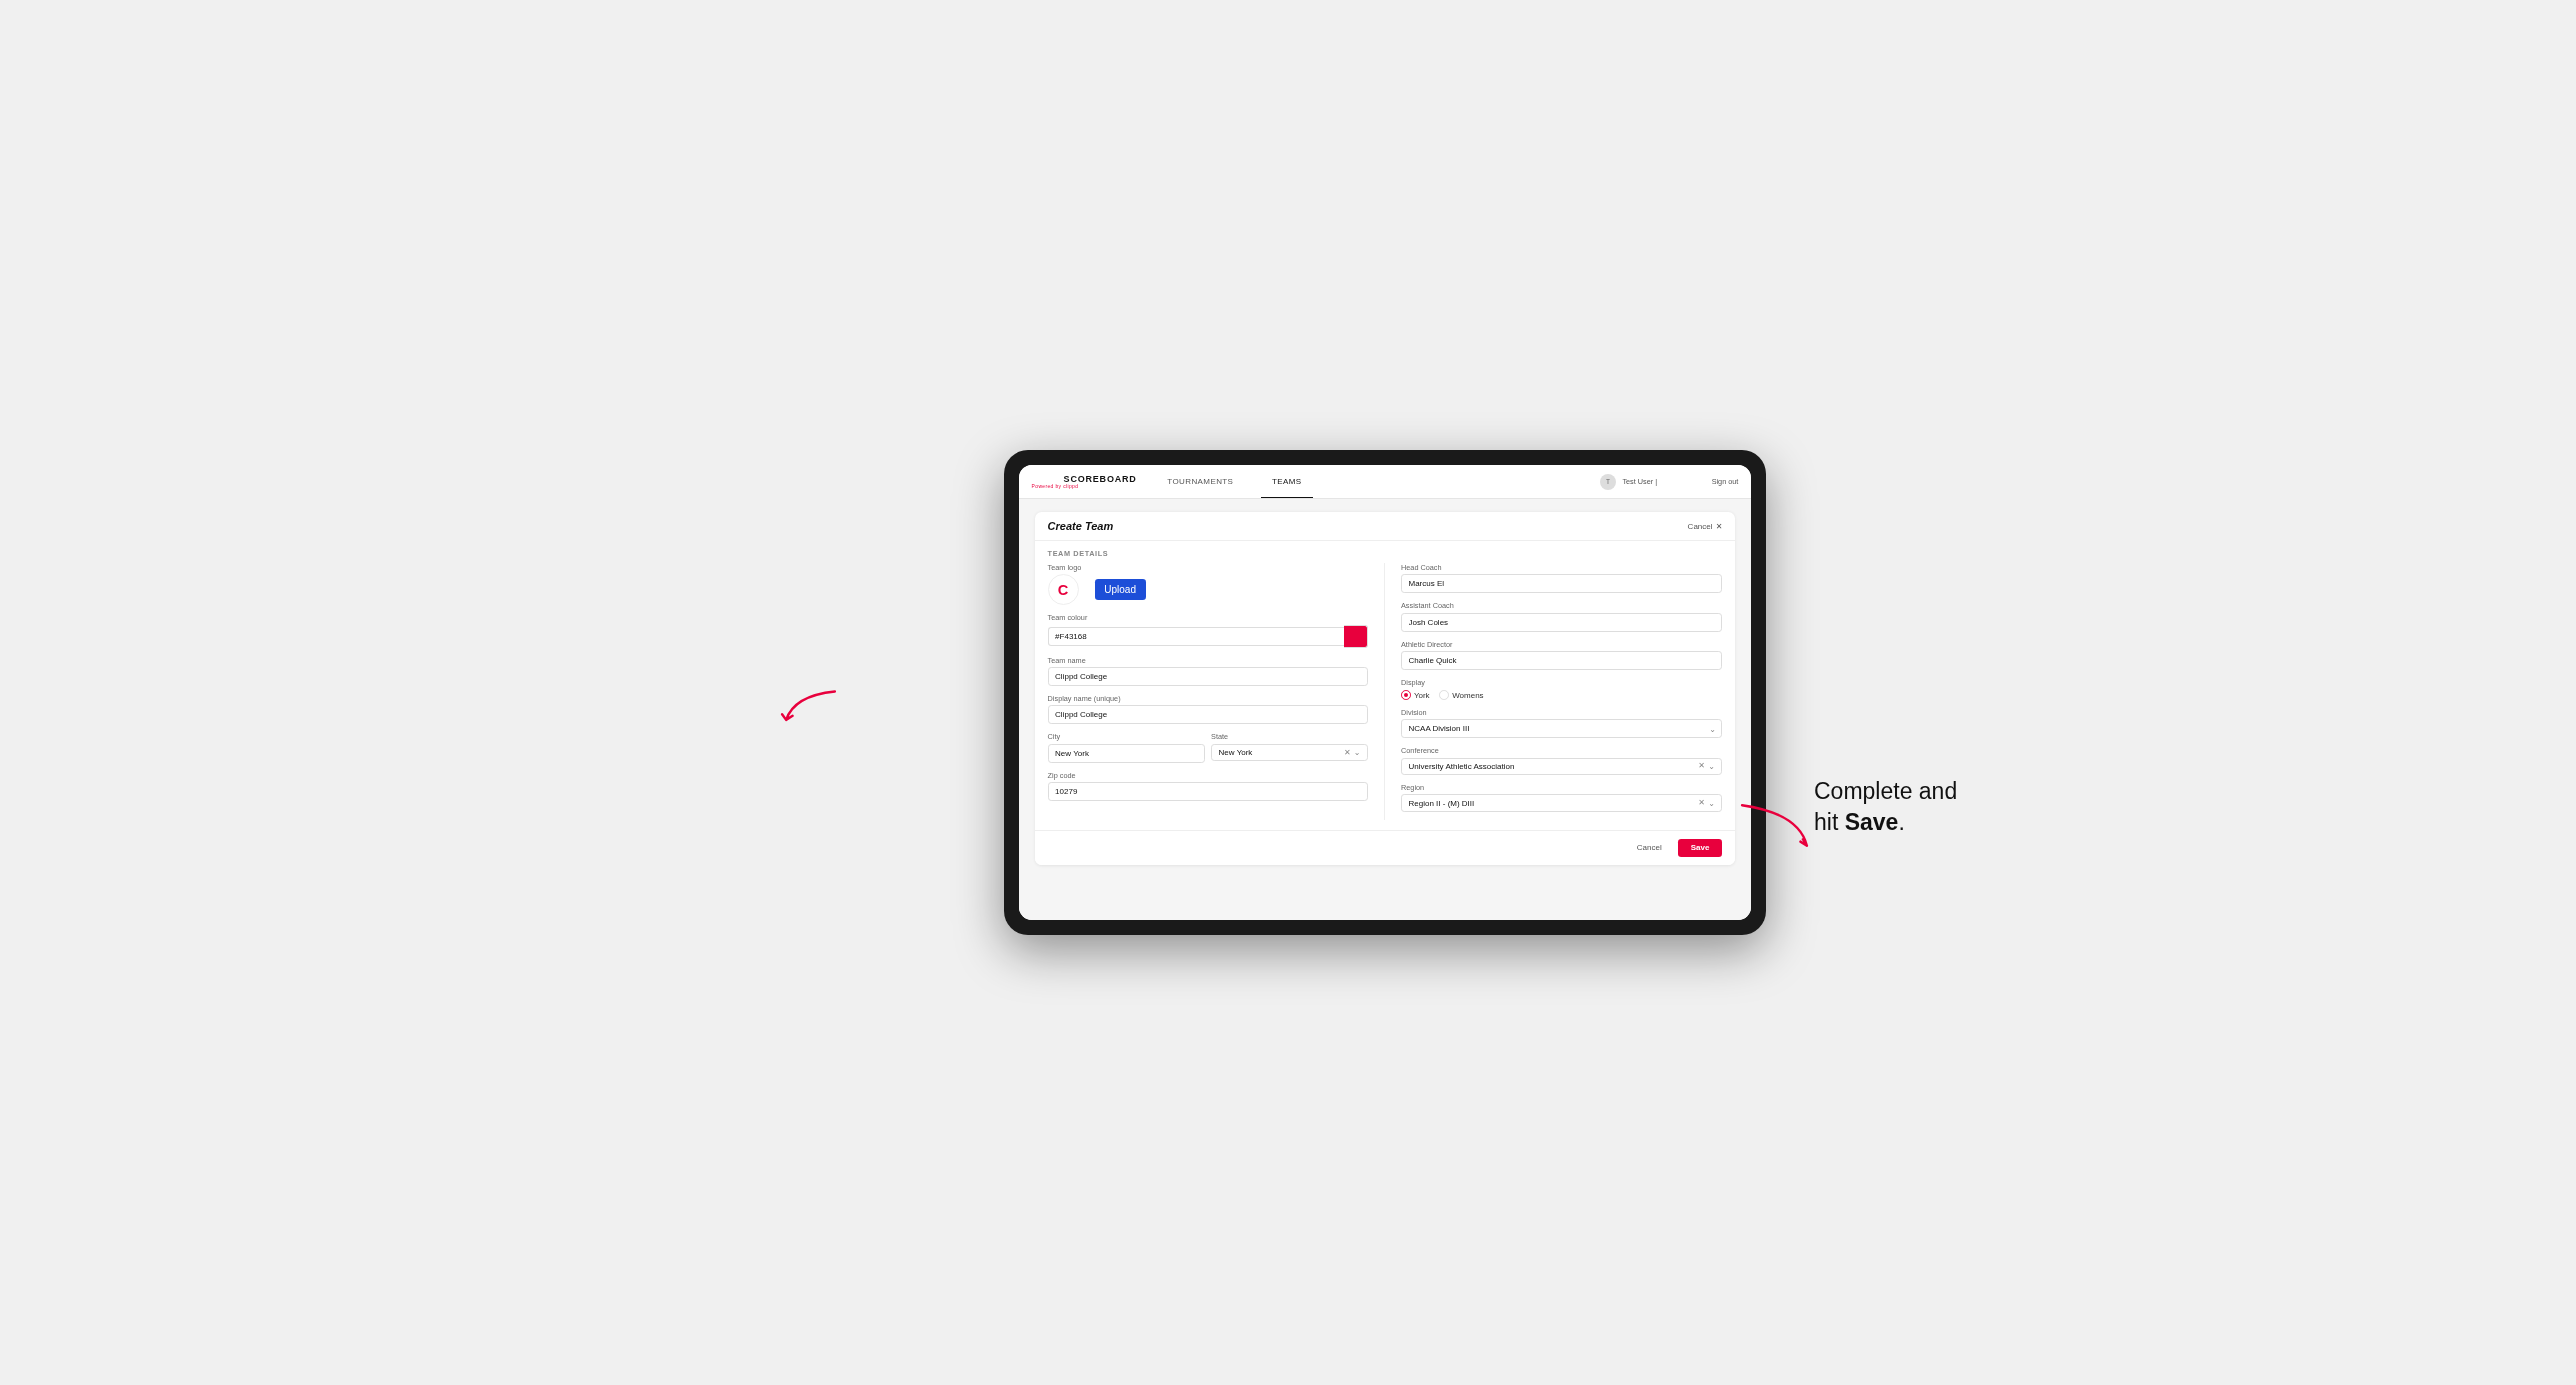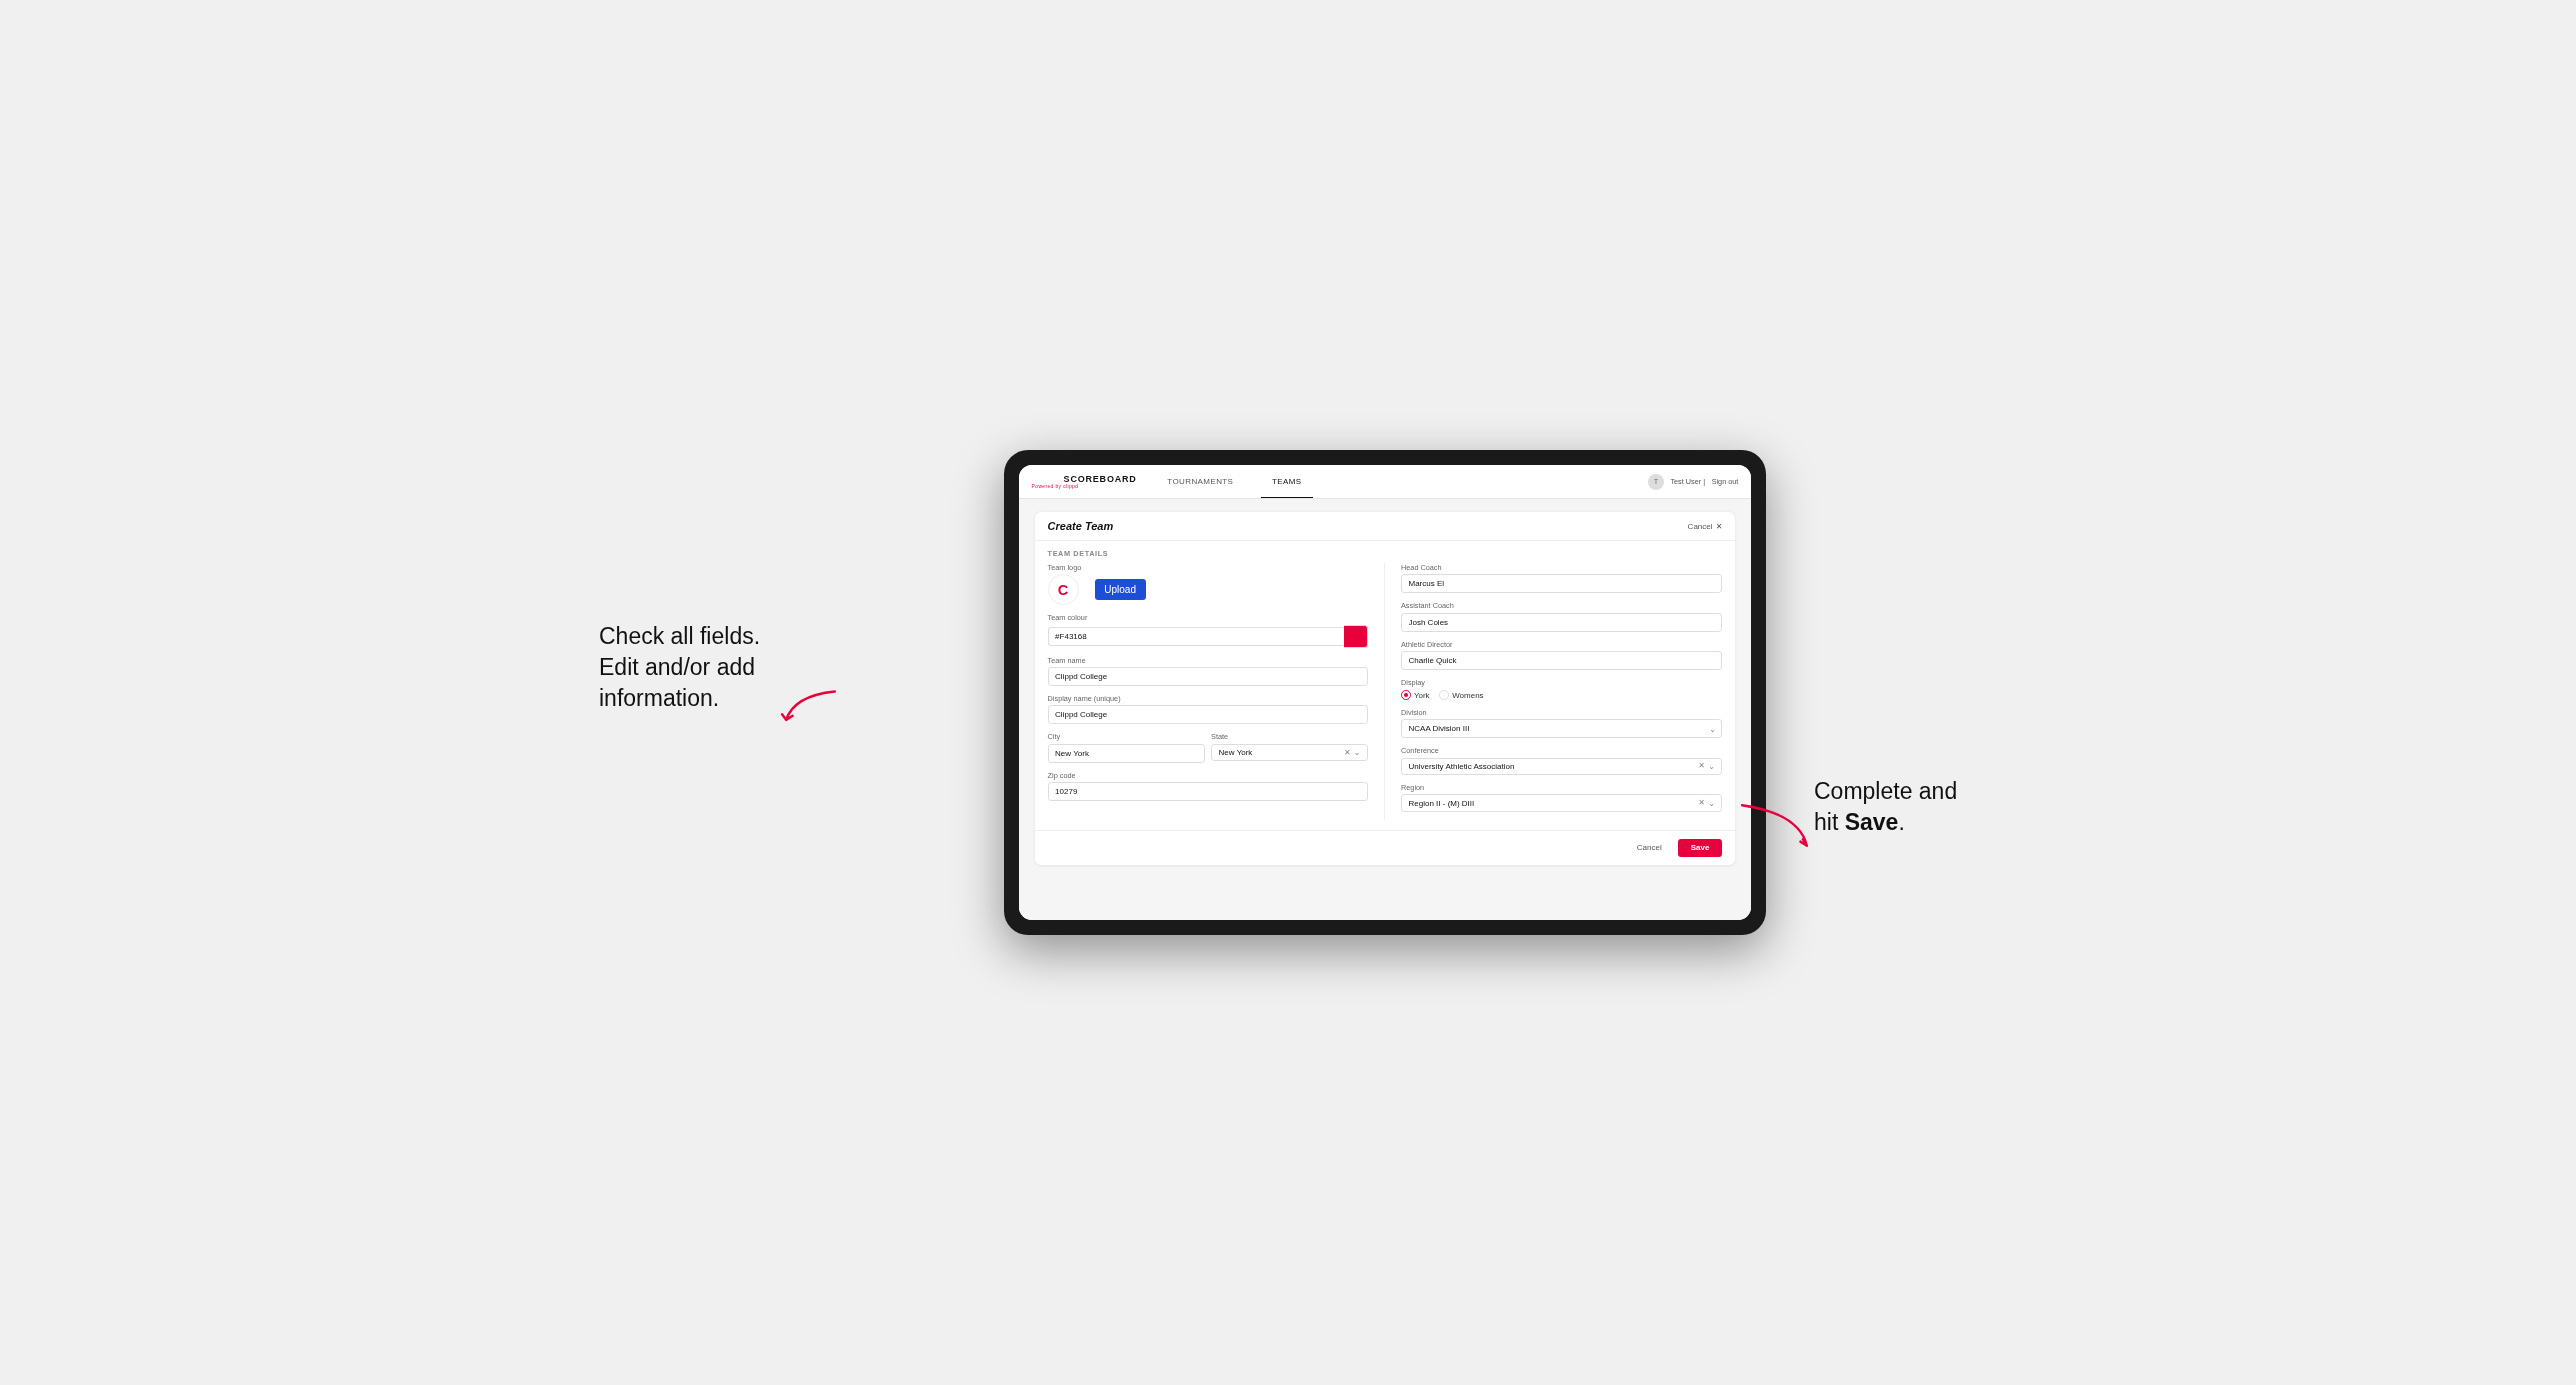--- a/index.html
+++ b/index.html
@@ -422,30 +422,28 @@
 
     .arrow-svg-right {
       position: absolute;
       right: -49px;
       bottom: 15%;
     }
 
     .sign-out-link {
       color: #555;
       cursor: pointer;
+      margin-left: 48px;
     }
   </style>
 </head>
 <body>
 
 <div class="outer-wrapper">
 
-  <div class="left-annotation">
-    Check all fields.<br>Edit and/or add<br>information.
-  </div>
 
   <svg class="arrow-svg-left" width="65" height="49" viewBox="0 0 80 60">
     <path d="M 70 10 Q 20 15 10 45 L 5 38 M 10 45 L 18 40" stroke="#e8003d" stroke-width="3" fill="none" stroke-linecap="round" stroke-linejoin="round"></path>
   </svg>
 
   <div class="tablet-frame">
     <div class="tablet-screen">
 
       <nav class="nav">
         <div class="nav-logo">

